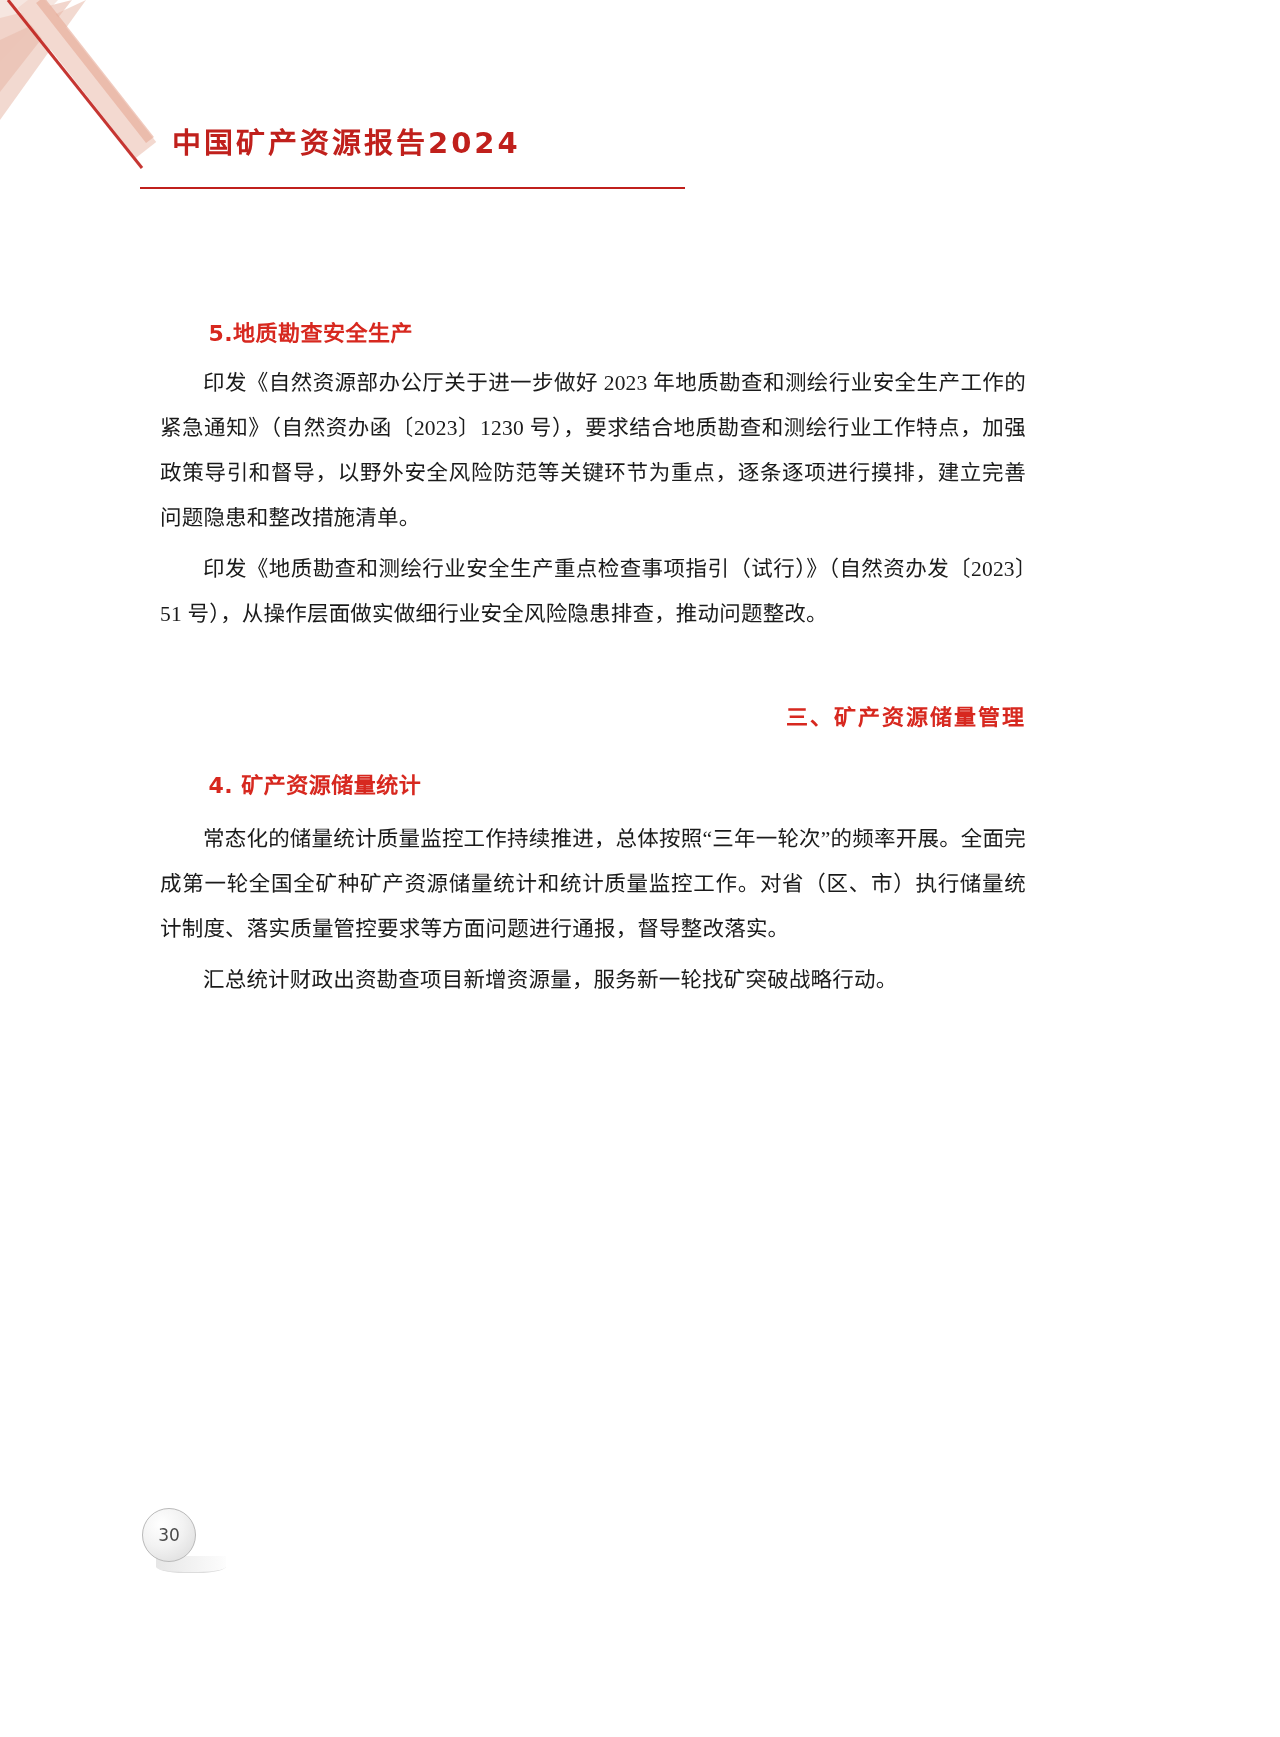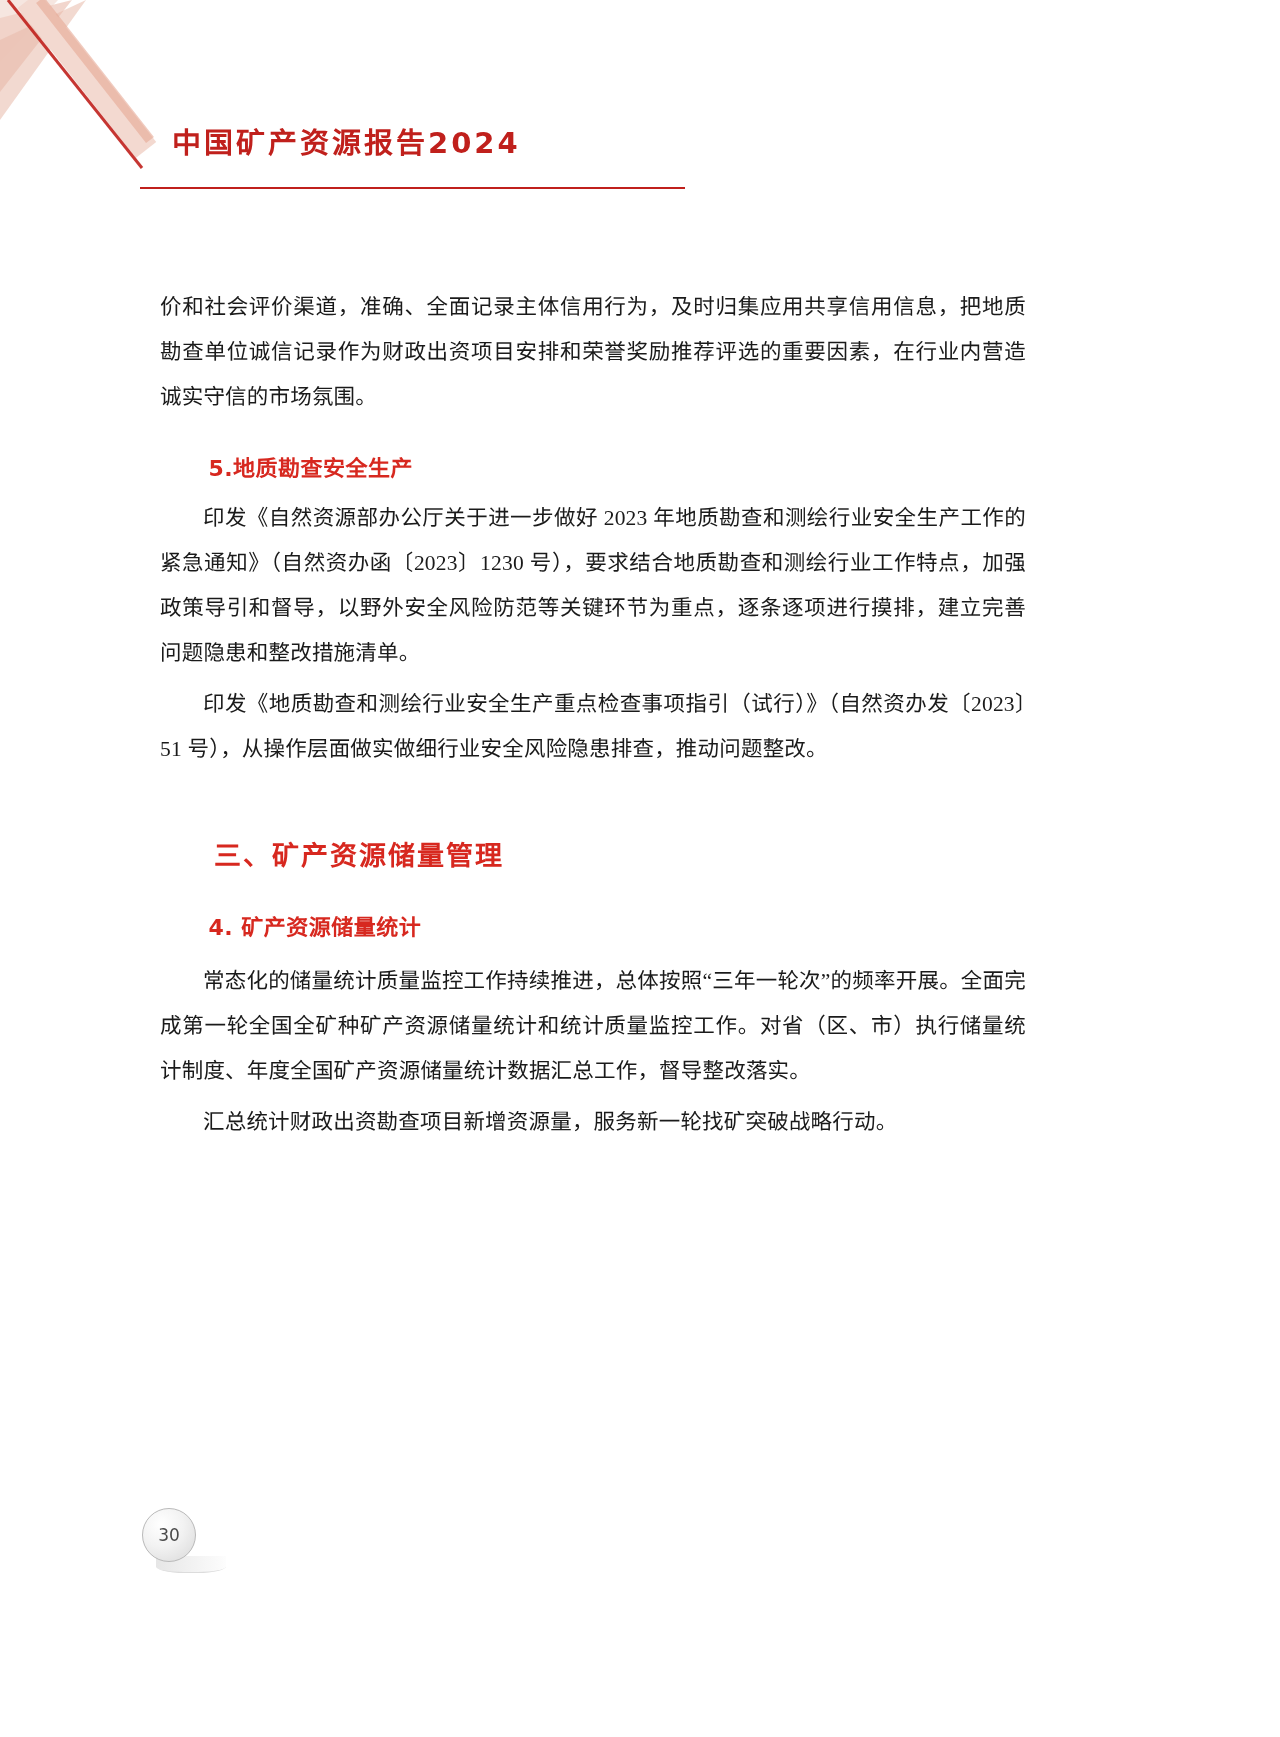--- a/index.html
+++ b/index.html
@@ -82,24 +82,25 @@
     font-size: 22px;
     color: #d7281f;
     text-indent: 2.2em;
     letter-spacing: 0.5px;
   }
 
   h2.section-heading {
     margin: 62px 0 22px 0;
     font-family: "DejaVu Sans", "Liberation Sans", sans-serif;
     font-weight: bold;
-    font-size: 27px;
+    font-size: 22px;
     color: #d7281f;
     text-indent: 2em;
     letter-spacing: 2px;
+    text-align: right;
   }
 
   h3.numbered-heading {
     margin: 36px 0 18px 0;
     font-family: "DejaVu Sans", "Liberation Sans", sans-serif;
     font-weight: bold;
     font-size: 22px;
     color: #d7281f;
     text-indent: 2.2em;
     letter-spacing: 0.5px;
@@ -153,32 +154,31 @@
   <path d="M8,0 L142,168" stroke="#c0201c" stroke-width="3" fill="none" opacity="0.9"></path>
 </svg>
 
 <div class="page-header">
   <div class="header-title">中国矿产资源报告2024</div>
   <div class="header-rule"></div>
 </div>
 
 <div class="content">
 
-  <p class="body-text">价和社会评价渠道，准确、全面记录主体信用行为，及时归集应用共享信用信息，把地质勘查单位诚信记录作为财政出资项目安排和荣誉奖励推荐评选的重要因素，在行业内营造诚实守信的市场氛围。</p>
 
   <h3 class="sub-heading">5.地质勘查安全生产</h3>
 
   <p class="body-text indent">印发《自然资源部办公厅关于进一步做好 2023 年地质勘查和测绘行业安全生产工作的紧急通知》（自然资办函〔2023〕1230 号），要求结合地质勘查和测绘行业工作特点，加强政策导引和督导，以野外安全风险防范等关键环节为重点，逐条逐项进行摸排，建立完善问题隐患和整改措施清单。</p>
   <p class="body-text indent">印发《地质勘查和测绘行业安全生产重点检查事项指引（试行）》（自然资办发〔2023〕51 号），从操作层面做实做细行业安全风险隐患排查，推动问题整改。</p>
 
   <h2 class="section-heading">三、矿产资源储量管理</h2>
 
   <h3 class="numbered-heading">4. 矿产资源储量统计</h3>
 
-  <p class="body-text indent">常态化的储量统计质量监控工作持续推进，总体按照“三年一轮次”的频率开展。全面完成第一轮全国全矿种矿产资源储量统计和统计质量监控工作。对省（区、市）执行储量统计制度、年度全国矿产资源储量统计数据汇总工作，督导整改落实。</p>
+  <p class="body-text indent">常态化的储量统计质量监控工作持续推进，总体按照“三年一轮次”的频率开展。全面完成第一轮全国全矿种矿产资源储量统计和统计质量监控工作。对省（区、市）执行储量统计制度、落实质量管控要求等方面问题进行通报，督导整改落实。</p>
   <p class="body-text indent">汇总统计财政出资勘查项目新增资源量，服务新一轮找矿突破战略行动。</p>
 
 </div>
 
 <div class="page-number-wrap">
   <div class="page-number-tail"></div>
   <div class="page-number">30</div>
 </div>
 
 </body></html>

